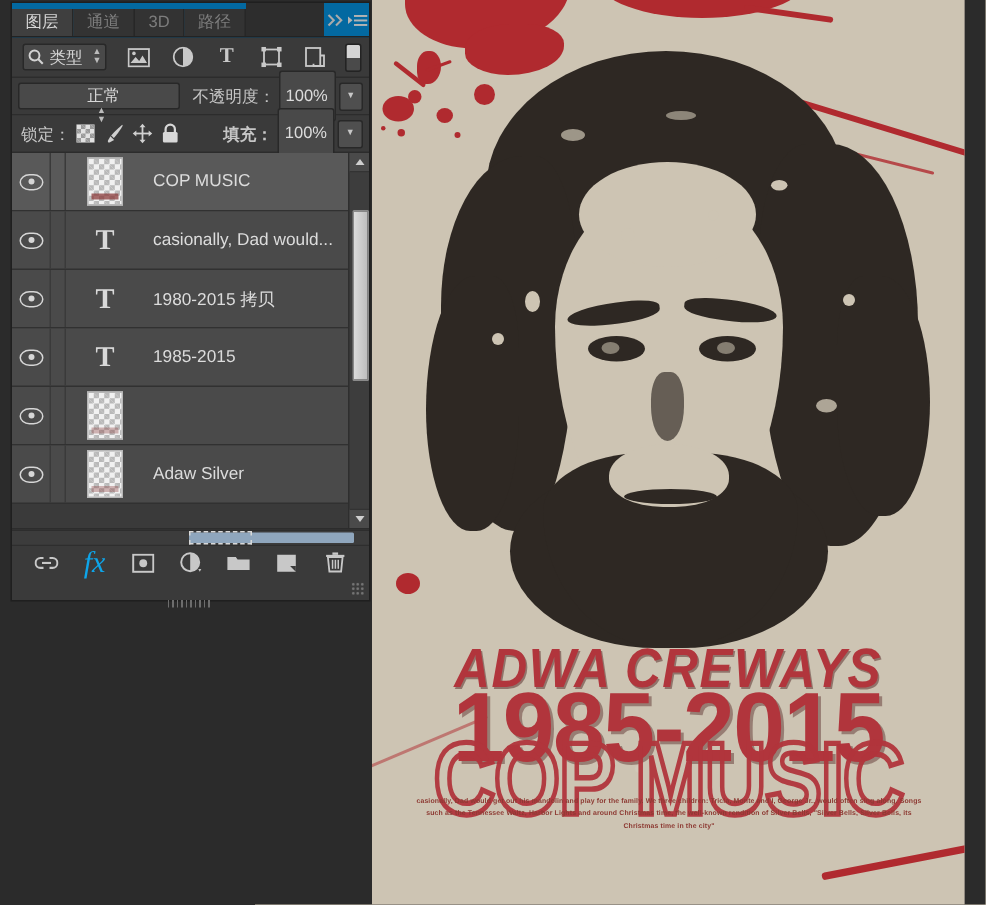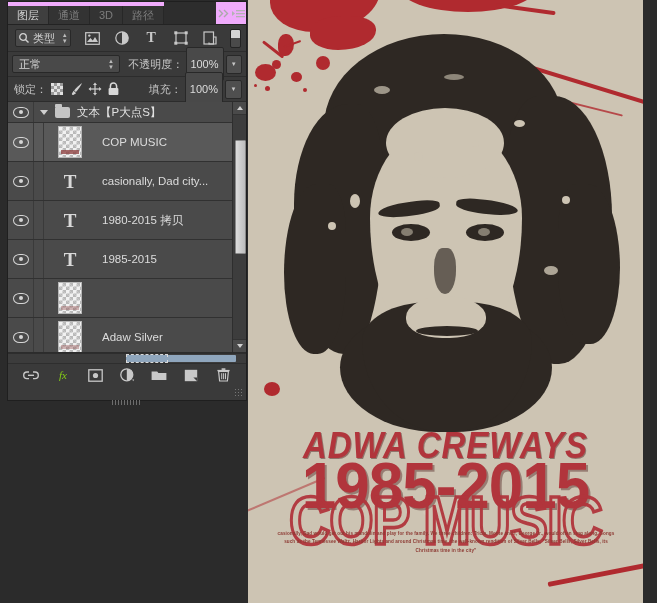--- a/index.html
+++ b/index.html
@@ -82,21 +82,21 @@
   
   #layers-panel{
     position:absolute;left:8px;top:2px;width:238px;height:398px;
     background:#3a3a3a;
     box-shadow:0 0 0 1px #1f1f1f;
   }
 
   
   #tab-strip{
     display:flex;align-items:flex-end;height:22px;
-    background:#f0abfc;border-bottom:1px solid #232323;
+    background:#0369a1;border-bottom:1px solid #232323;
     position:relative;
   }
   .tab{
     height:18px;line-height:18px;padding:0 9px;margin-top:4px;
     font-size:11px;color:#9b9b9b;background:#333;
     border-right:1px solid #272727;cursor:default;white-space:nowrap;
   }
   .tab.active{background:#3f3f3f;color:#d6d6d6;}
   .tab.dim{color:#7d7d7d;}
   #tab-spacer{flex:1;background:#2d2d2d;height:22px;}
@@ -132,21 +132,21 @@
   }
 
   
   #blend-row{
     height:24px;display:flex;align-items:center;
     background:#3a3a3a;border-bottom:1px solid #2c2c2c;padding:0 4px;
   }
   #blend-select{
     display:flex;align-items:center;height:18px;width:112px;
     background:#494949;border:1px solid #282828;border-radius:2px;
-    color:#d8d8d8;font-size:11px;box-sizing:border-box;padding-left:6px;
+    color:#d8d8d8;font-size:11px;box-sizing:border-box;padding-left:6px;flex-direction:column;
   }
   #blend-select .lbl{flex:1;}
   .field-label{color:#c6c6c6;font-size:11px;white-space:nowrap;}
   .numbox{
     height:17px;min-width:34px;padding:16px 4px;margin-left:3px;
     background:#494949;border:1px solid #282828;border-radius:2px;
     color:#dcdcdc;font-size:11px;display:flex;align-items:center;
     justify-content:flex-end;box-sizing:border-box;
   }
   .numbtn{
@@ -456,38 +456,28 @@
           <rect x="6.4" y="2.4" width="1.2" height="9.2" fill="#d0d0d0"></rect>
           <rect x="2.4" y="6.4" width="9.2" height="1.2" fill="#d0d0d0"></rect>
         </svg>
       </div>
       <div class="lock-ico">
         <svg width="13" height="14" viewBox="0 0 13 14">
           <path d="M3.4 6V4.2a3.1 3.1 0 0 1 6.2 0V6" stroke="#d8d8d8" stroke-width="1.5" fill="none"></path>
           <rect x="1.6" y="6" width="9.8" height="7" rx="1" fill="#d8d8d8"></rect>
         </svg>
       </div>
-      <span class="field-label" style="margin-left:auto;">填充：</span>
+      <span class="field-label" style="margin-left:auto;font-weight:bold;">填充：</span>
       <div class="numbox">100%</div>
       <div class="numbtn">▼</div>
     </div>
 
     <div id="layer-list-wrap">
       <div id="layer-list">
 
-        <div class="layer-row group">
-          <div class="eye-cell">
-            <div class="eye">
-                <i></i>
-              </div>
-          </div>
-          <div class="arrow-caret"></div>
-          <div class="folder-ico"></div>
-          <div class="group-name">文本【P大点S】</div>
-        </div>
 
         <div class="layer-row selected">
           <div class="eye-cell">
             <div class="eye">
                 <i></i>
               </div>
           </div>
           <div class="disc-cell"></div>
           <div class="thumb-cell">
             <div class="thumb">
@@ -500,21 +490,21 @@
         <div class="layer-row">
           <div class="eye-cell">
             <div class="eye">
                 <i></i>
               </div>
           </div>
           <div class="disc-cell"></div>
           <div class="thumb-cell">
             <span class="t-glyph">T</span>
           </div>
-          <div class="layer-name">casionally, Dad city...</div>
+          <div class="layer-name">casionally, Dad would...</div>
         </div>
 
         <div class="layer-row">
           <div class="eye-cell">
             <div class="eye">
                 <i></i>
               </div>
           </div>
           <div class="disc-cell"></div>
           <div class="thumb-cell">
@@ -583,21 +573,21 @@
     </div>
 
     <div id="panel-toolbar">
       <div class="tb-ico">
         <svg width="16" height="11" viewBox="0 0 16 11">
           <path d="M6 2H4a3.3 3.3 0 0 0 0 6.6h2M10 2h2a3.3 3.3 0 0 1 0 6.6h-2" stroke="#c8c8c8" stroke-width="1.4" fill="none"></path>
           <rect x="5" y="4.6" width="6" height="1.4" fill="#c8c8c8"></rect>
         </svg>
       </div>
       <div class="tb-ico">
-        <span style="font-family:'Liberation Serif',serif;font-style:italic;font-size:11px;color:#84cc16;">fx</span>
+        <span style="font-family:'Liberation Serif',serif;font-style:italic;font-size:20px;color:#0ea5e9;">fx</span>
       </div>
       <div class="tb-ico">
         <svg width="15" height="13" viewBox="0 0 15 13">
           <rect x="0.8" y="0.8" width="13.4" height="11.4" stroke="#c8c8c8" stroke-width="1.3" fill="none"></rect>
           <circle cx="7.5" cy="6.5" r="2.6" fill="#c8c8c8"></circle>
         </svg>
       </div>
       <div class="tb-ico">
         <svg width="15" height="14" viewBox="0 0 15 14">
           <circle cx="6.8" cy="6.8" r="6" stroke="#c8c8c8" stroke-width="1.3" fill="none"></circle>

